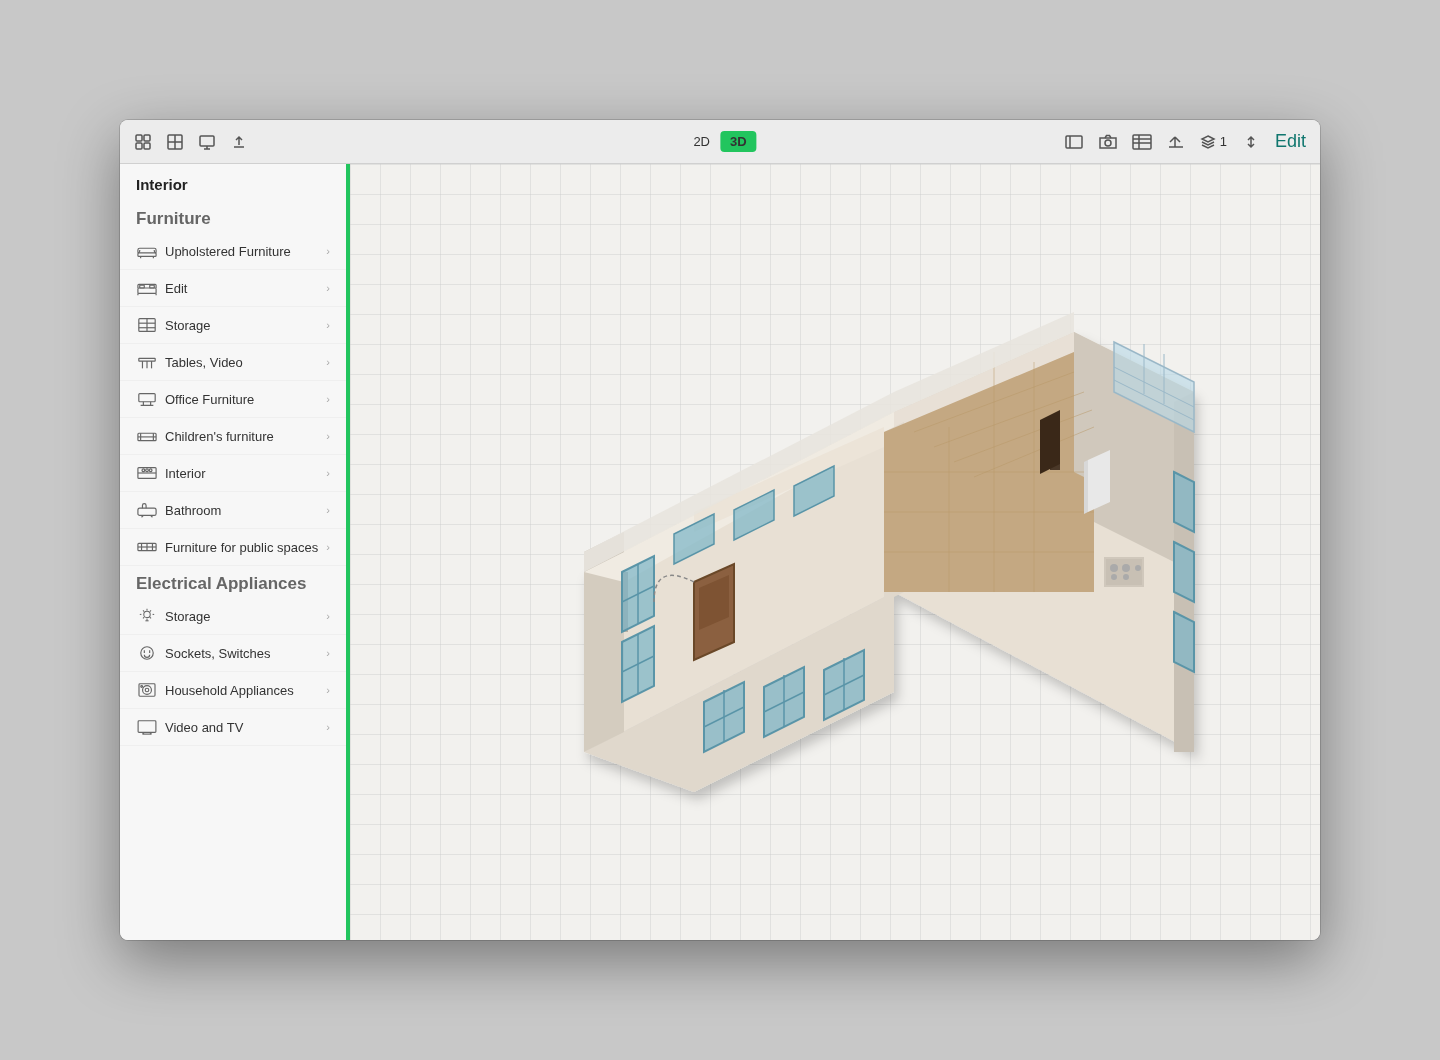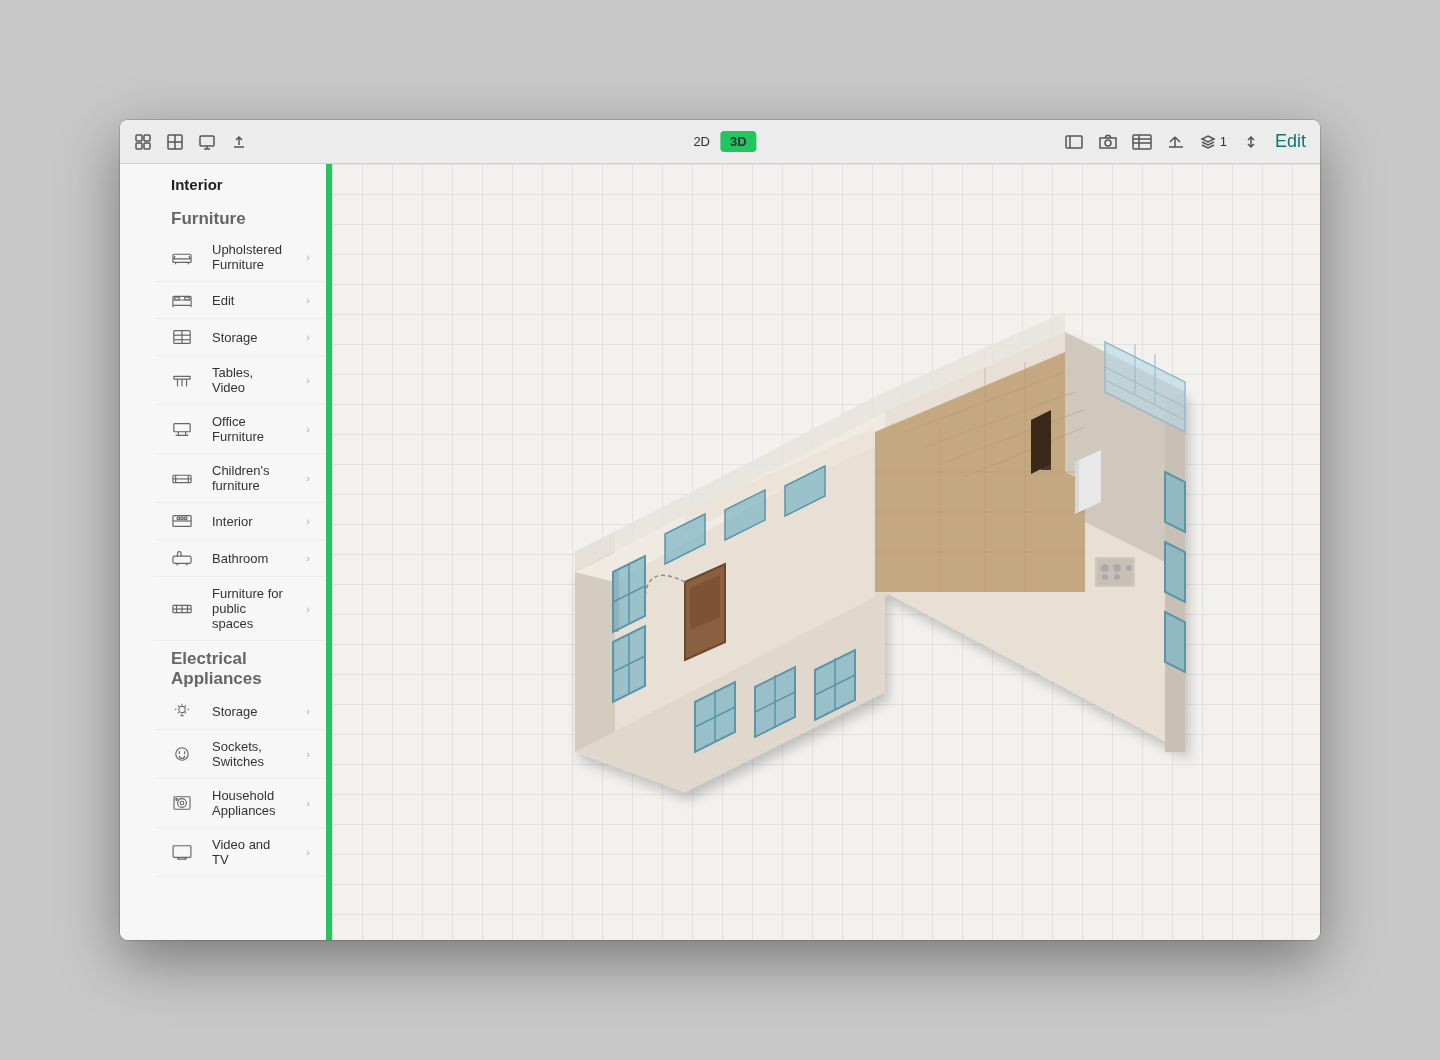--- a/index.html
+++ b/index.html
@@ -111,26 +111,25 @@
 
     
     .main-content {
       display: flex;
       flex: 1;
       overflow: hidden;
     }
 
     
     .sidebar {
-      width: 212px;
+      width: 230px;
       background: #f7f7f7;
-      border-right: 6px solid #22c55e;
+      border-right: 4px solid #22c55e;
       overflow-y: auto;
       flex-shrink: 0;
-      padding-left: 35px;
     }
 
     .sidebar::-webkit-scrollbar { width: 6px; }
     .sidebar::-webkit-scrollbar-thumb { background: #ccc; border-radius: 3px; }
 
     .sidebar-title {
       padding: 12px 16px 8px;
       font-size: 15px;
       font-weight: 600;
       color: #222;
@@ -142,21 +141,21 @@
       font-weight: 600;
       color: #666;
       text-transform: none;
     }
 
     .sidebar-item {
       display: flex;
       align-items: center;
       padding: 9px 16px;
       cursor: pointer;
-      gap: 19px;
+      gap: 7px;
       border-bottom: 1px solid #efefef;
     }
 
     .item-icon {
       width: 22px;
       height: 18px;
       flex-shrink: 0;
       display: flex;
       align-items: center;
       justify-content: center;

